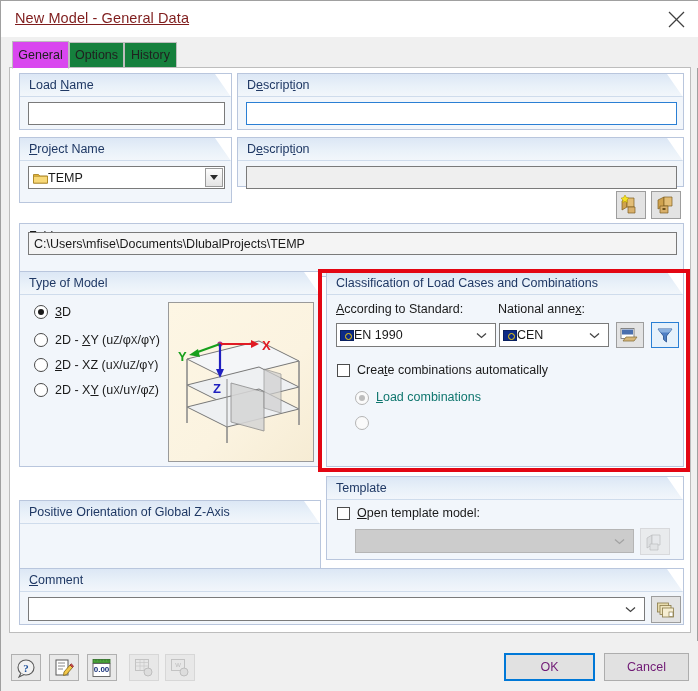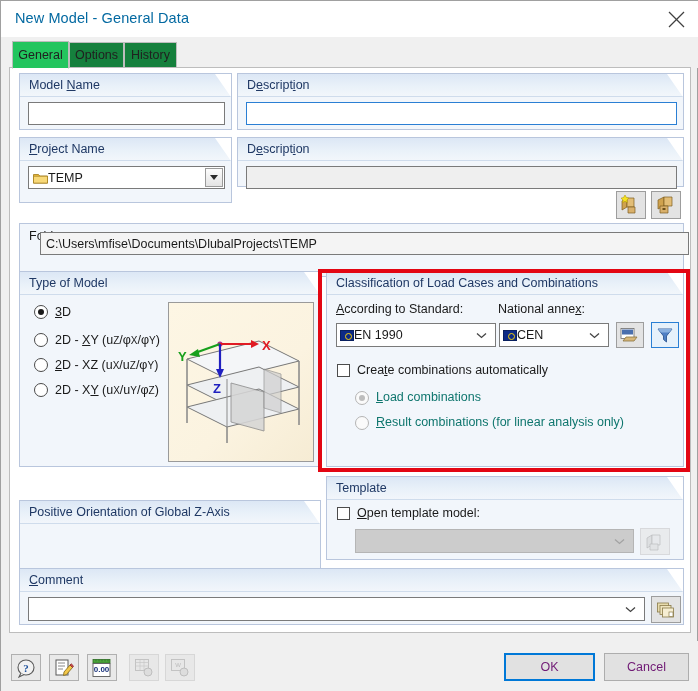--- a/index.html
+++ b/index.html
@@ -20,22 +20,23 @@
   }
 
   
   .titlebar {
     position: absolute; left: 0; top: 0; width: 698px; height: 36px;
     background: #ffffff;
     border-bottom: 1px solid #ffffff;
   }
   .title-text {
     position: absolute; left: 14px; top: 9px;
-    font-size: 14.5px; color: #0369a1;
+    font-size: 14.5px; color: #7f1d1d;
     letter-spacing: 0.1px;
+    text-decoration: underline;
   }
   .close-btn {
     position: absolute; right: 0; top: 0; width: 46px; height: 36px;
     display: flex; align-items: center; justify-content: center;
     cursor: pointer;
   }
   .close-btn svg { display:block; }
 
   
   .tabstrip {
@@ -45,21 +46,21 @@
   .tab {
     position: absolute; top: 5px; height: 26px;
     border: 1px solid #bdbdbd;
     background: #15803d;
     display: flex; align-items: center; justify-content: center;
     padding: 0 9px;
     font-size: 12.5px; color: #202020;
     cursor: pointer;
   }
   .tab.active {
-    background: #22c55e;
+    background: #d946ef;
     border-bottom: 1px solid #ffffff;
     top: 4px; height: 28px;
     z-index: 3;
   }
   .tabline {
     position: absolute; left: 8px; top: 66px; width: 682px; height: 1px;
     background: #bdbdbd;
   }
 
   
@@ -230,21 +231,21 @@
       <span>History</span>
     </div>
   </div>
   <div class="tabline"></div>
 
   <div class="content">
 
     <div class="group" style="left:9px; top:5px; width:213px; height:57px;">
       <div class="group-header">
         <div class="group-title">
-          <span>Model </span><span class="u">N</span><span>ame</span>
+          <span>Load </span><span class="u">N</span><span>ame</span>
         </div>
       </div>
       <div class="group-body">
         <input class="tin" style="left: 8px; top: 4px; width: 197px; height: 23px;" value="">
       </div>
     </div>
 
     <div class="group" style="left:227px; top:5px; width:447px; height:57px;">
       <div class="group-header">
         <div class="group-title">
@@ -304,21 +305,21 @@
         <polygon points="3,5 9,2 9,11 3,14" fill="#cfa24e" stroke="#7d5d21" stroke-width="0.7"></polygon>
         <polygon points="9,2 17,2 17,11 9,11" fill="#e2bd76" stroke="#7d5d21" stroke-width="0.7"></polygon>
         <polygon points="5,11 13,11 13,18 5,18" fill="#d9b06a" stroke="#7d5d21" stroke-width="0.7"></polygon>
         <rect x="7.5" y="13" width="3" height="2" fill="#6d4f18"></rect>
       </svg>
     </div>
 
     <div class="group" style="left:9px; top:155px; width:665px; height:54px;">
       <div style="position:absolute;left:0;top:0;right:0;bottom:0;background:#f2f6fb;"></div>
       <div class="lbl" style="left:9px; top:5px;">Folder:</div>
-      <input class="tin path" style="left: 8px; top: 8px; width: 649px; height: 23px; margin-left: 12px;" readonly="" value="C:\Users\mfise\Documents\DlubalProjects\TEMP">
+      <input class="tin path" style="left: 8px; top: 8px; width: 649px; height: 23px;" readonly="" value="C:\Users\mfise\Documents\DlubalProjects\TEMP">
     </div>
 
     <div class="group" style="left:9px; top:203px; width:302px; height:196px;">
       <div class="group-header">
         <div class="group-title">Type of Model</div>
       </div>
       <div class="group-body">
         <div class="rb checked" style="left:14px; top:9px;"></div>
         <div class="lbl" style="left:35px; top:9px;">
           <span class="u">3</span><span>D</span>
@@ -434,23 +435,20 @@
         <div class="lbl" style="left:30px; top:67px;">
           <span>Crea</span><span class="u">t</span><span>e combinations automatically</span>
         </div>
 
         <div class="rb disabled checked" style="left:28px; top:95px;"></div>
         <div class="lbl dim" style="left:49px; top:94px;">
           <span class="u">L</span><span>oad combinations</span>
         </div>
 
         <div class="rb disabled" style="left:28px; top:120px;"></div>
-        <div class="lbl dim" style="left:49px; top:119px;">
-          <span class="u">R</span><span>esult combinations (for linear analysis only)</span>
-        </div>
       </div>
     </div>
 
     <div class="group" style="left:9px; top:408px; width:302px; height:84px;margin-top:24px;">
       <div class="group-header">
         <div class="group-title">Positive Orientation of Global Z-Axis</div>
       </div>
     </div>
 
     <div class="group" style="left:316px; top:408px; width:358px; height:84px;">

